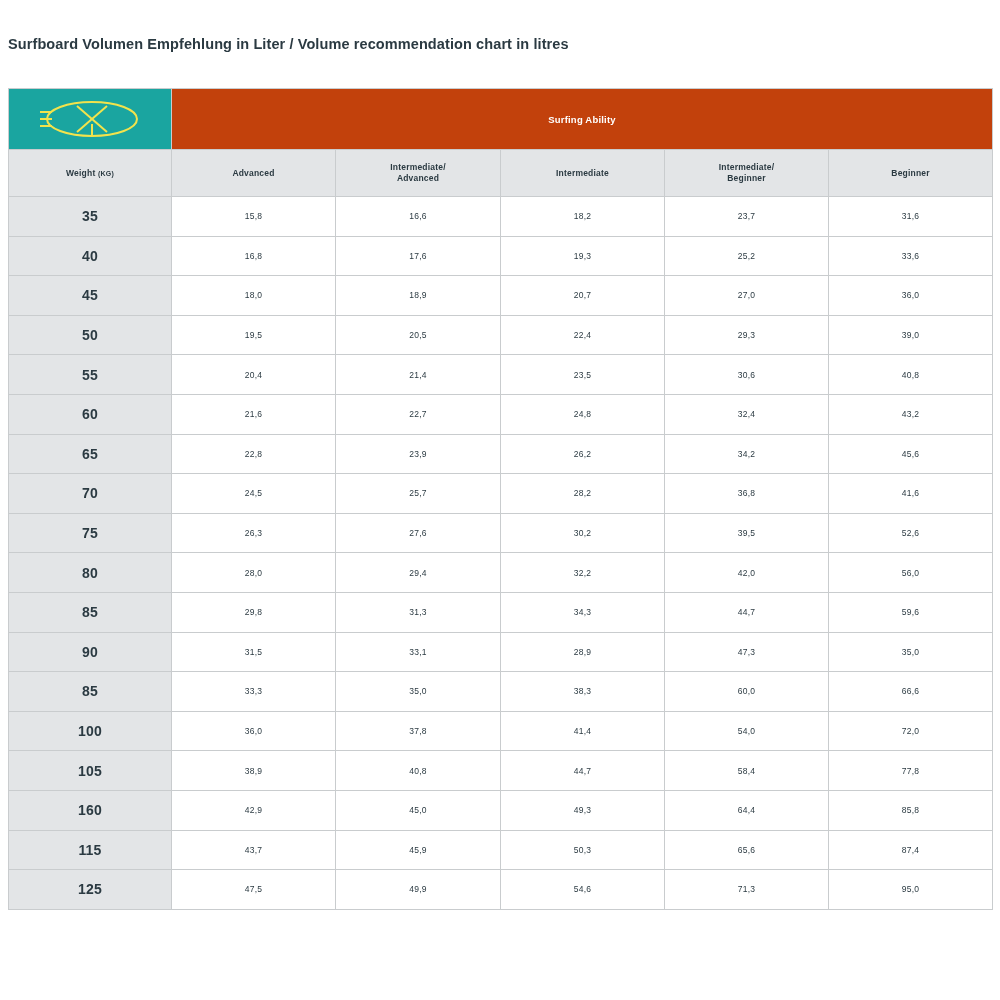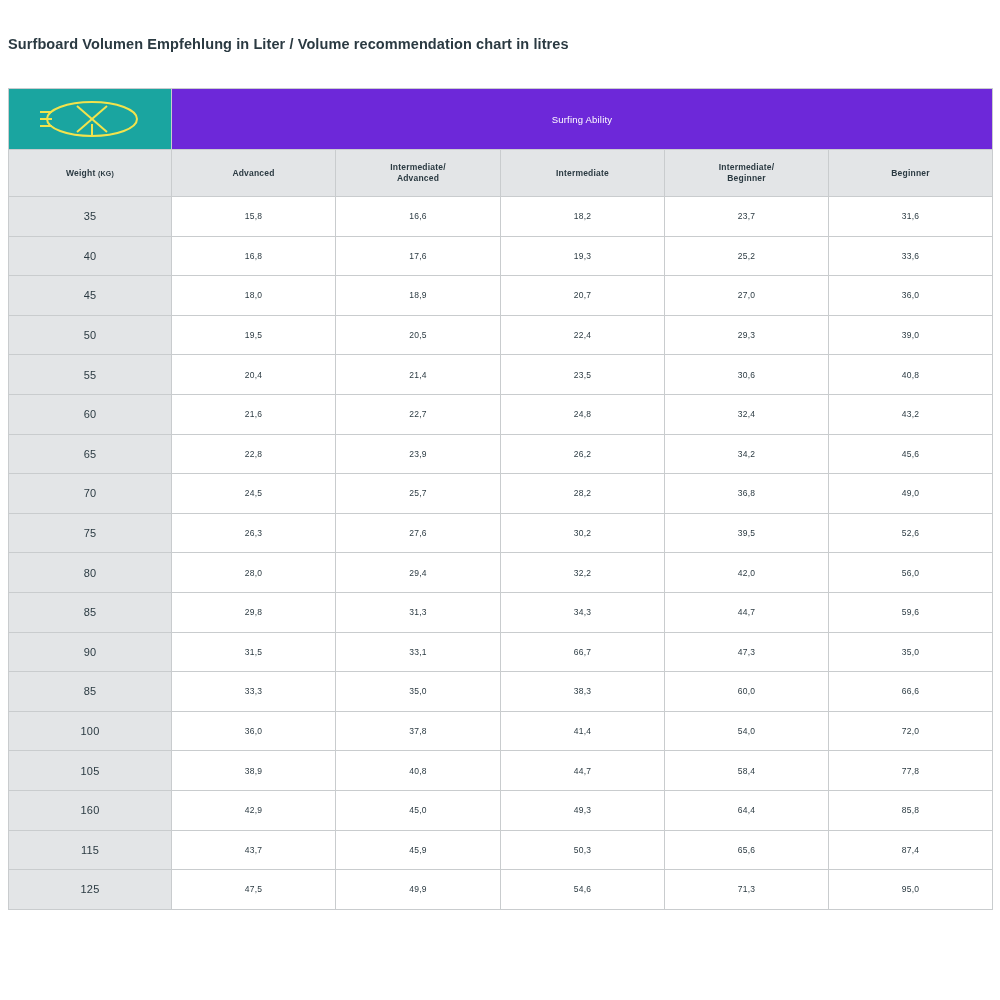--- a/index.html
+++ b/index.html
@@ -42,24 +42,24 @@
     margin: 0;
   }
   .logo-cell {
     background: #1aa5a0;
     height: 60px;
     width: 163px;
     text-align: center;
     vertical-align: middle;
   }
   .ability-cell {
-    background: #6d28d9;
+    background: #c2410c;
     color: #ffffff;
     font-size: 9.5px;
-    font-weight: normal;
+    font-weight: bold;
     text-align: center;
     vertical-align: middle;
     letter-spacing: 0.2px;
   }
   .subhead td {
     background: #e3e5e7;
     height: 46px;
     text-align: center;
     vertical-align: middle;
     font-size: 8.5px;
@@ -78,22 +78,22 @@
   tbody tr td {
     height: 38.6px;
     text-align: center;
     vertical-align: middle;
     font-size: 8.5px;
     color: #2b3a42;
     letter-spacing: 0.2px;
   }
   tbody tr td.wcell {
     background: #e3e5e7;
-    font-weight: normal;
-    font-size: 11px;
+    font-weight: bold;
+    font-size: 14px;
   }
   tbody tr td.vcell {
     background: #ffffff;
     font-weight: normal;
   }
   .board-icon {
     display: block;
     margin: 0 auto;
   }
 </style>
@@ -193,21 +193,21 @@
         <td class="vcell">26,2</td>
         <td class="vcell">34,2</td>
         <td class="vcell">45,6</td>
       </tr>
       <tr>
         <td class="wcell">70</td>
         <td class="vcell">24,5</td>
         <td class="vcell">25,7</td>
         <td class="vcell">28,2</td>
         <td class="vcell">36,8</td>
-        <td class="vcell">49,0</td>
+        <td class="vcell">41,6</td>
       </tr>
       <tr>
         <td class="wcell">75</td>
         <td class="vcell">26,3</td>
         <td class="vcell">27,6</td>
         <td class="vcell">30,2</td>
         <td class="vcell">39,5</td>
         <td class="vcell">52,6</td>
       </tr>
       <tr>
@@ -223,21 +223,21 @@
         <td class="vcell">29,8</td>
         <td class="vcell">31,3</td>
         <td class="vcell">34,3</td>
         <td class="vcell">44,7</td>
         <td class="vcell">59,6</td>
       </tr>
       <tr>
         <td class="wcell">90</td>
         <td class="vcell">31,5</td>
         <td class="vcell">33,1</td>
-        <td class="vcell">66,7</td>
+        <td class="vcell">28,9</td>
         <td class="vcell">47,3</td>
         <td class="vcell">35,0</td>
       </tr>
       <tr>
         <td class="wcell">85</td>
         <td class="vcell">33,3</td>
         <td class="vcell">35,0</td>
         <td class="vcell">38,3</td>
         <td class="vcell">60,0</td>
         <td class="vcell">66,6</td>

